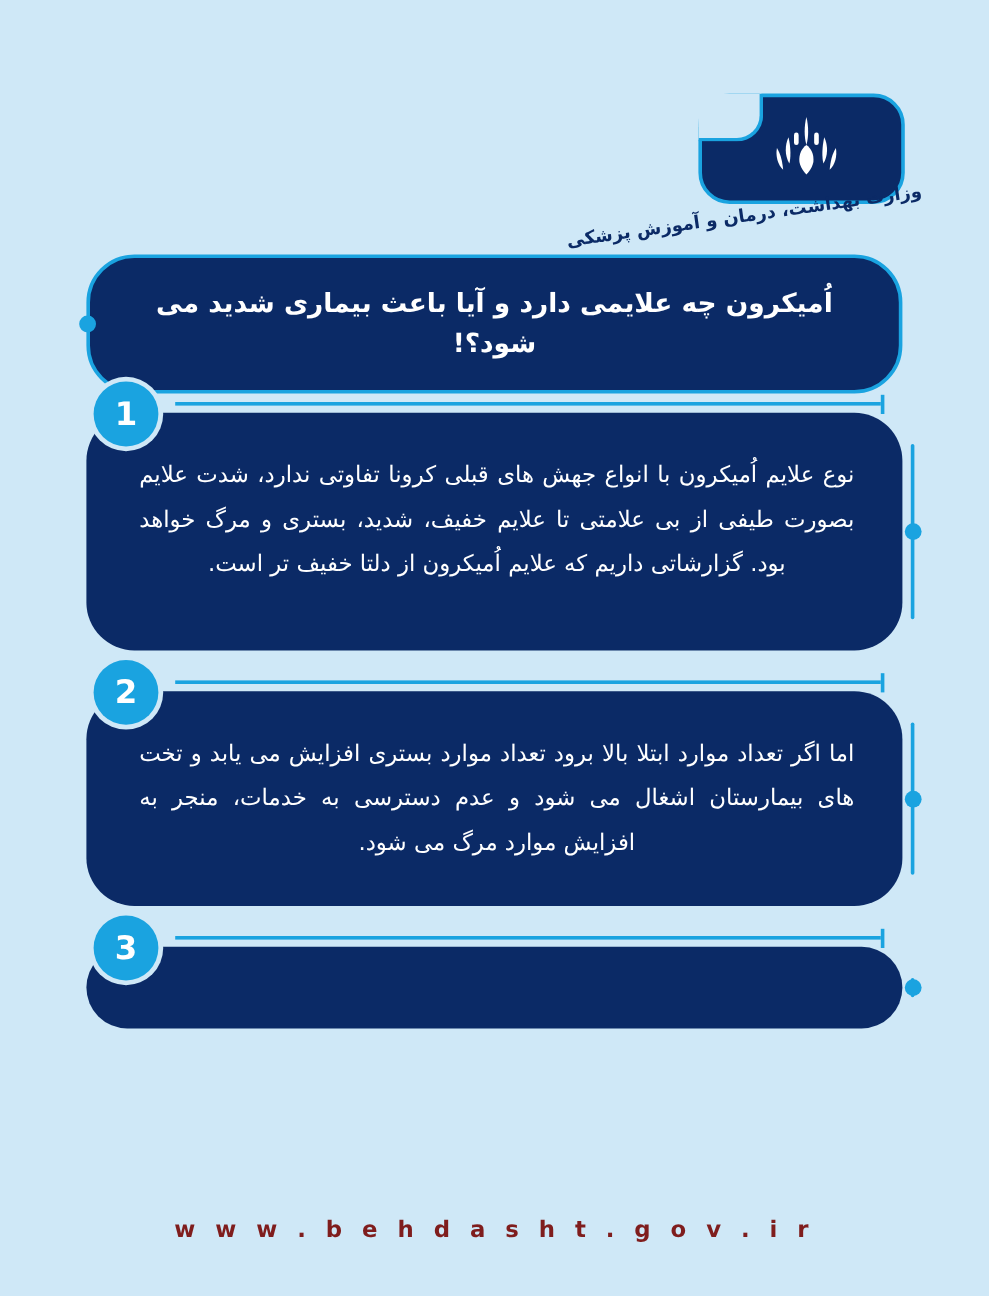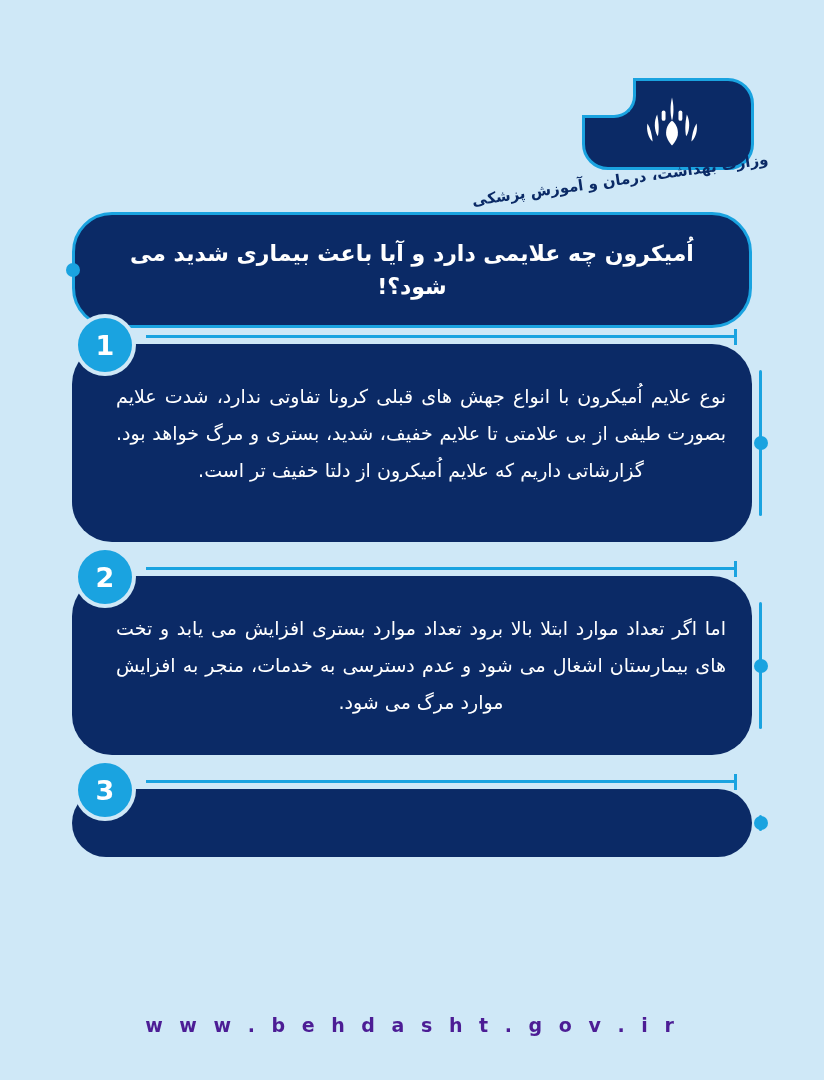--- a/index.html
+++ b/index.html
@@ -117,21 +117,21 @@
     font-weight: bold;
     display: flex;
     align-items: center;
     justify-content: center;
     z-index: 5;
     box-shadow: 0 0 0 4px #cfe8f7;
   }
   .item .card {
     background: #0b2a66;
     border-radius: 40px;
-    padding: 34px 26px 34px 44px;
+    padding: 34px 40px 34px 44px;
     box-sizing: border-box;
     color: #ffffff;
     font-size: 19px;
     line-height: 1.95;
     text-align: justify;
     text-align-last: center;
     position: relative;
   }
   .item .card.tall {
     min-height: 198px;
@@ -173,21 +173,21 @@
     background: #1aa3e0;
   }
 
   
   .footer {
     position: absolute;
     bottom: 44px;
     left: 0;
     right: 0;
     text-align: center;
-    color: #4c1d95;
+    color: #7f1d1d;
     font-size: 19px;
     font-weight: bold;
     letter-spacing: 5px;
     direction: ltr;
   }
 </style>
 </head>
 <body>
 
 <div class="header">

